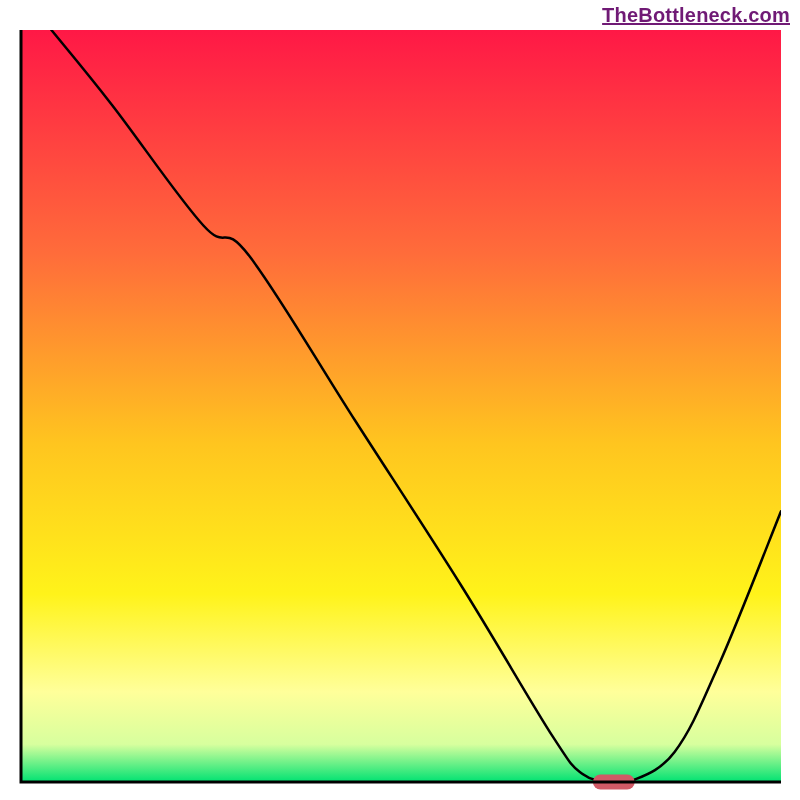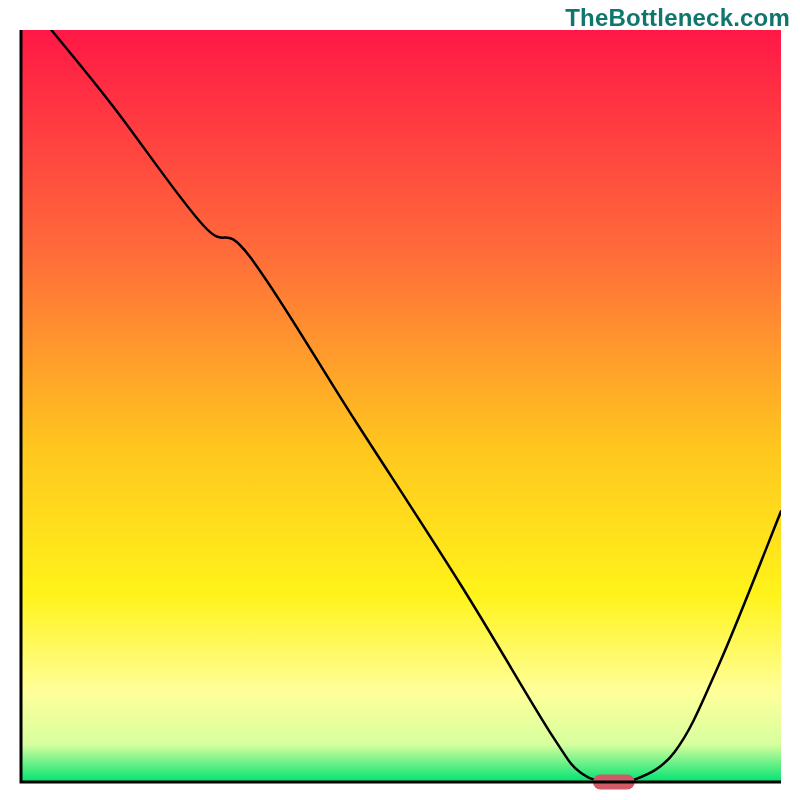--- a/index.html
+++ b/index.html
@@ -13,26 +13,27 @@
   }
   .chart-wrap {
     position: relative;
     width: 800px;
     height: 800px;
   }
   .watermark {
     position: absolute;
     top: 4px;
     right: 10px;
-    font-size: 24px;
+    font-size: 20px;
     font-weight: 600;
-    color: #0f766e;
+    color: #701a75;
     letter-spacing: 0.2px;
     z-index: 5;
     user-select: none;
+    text-decoration: underline;
   }
   svg.plot {
     position: absolute;
     left: 0;
     top: 0;
     width: 800px;
     height: 800px;
     display: block;
   }
   .curve-path {

